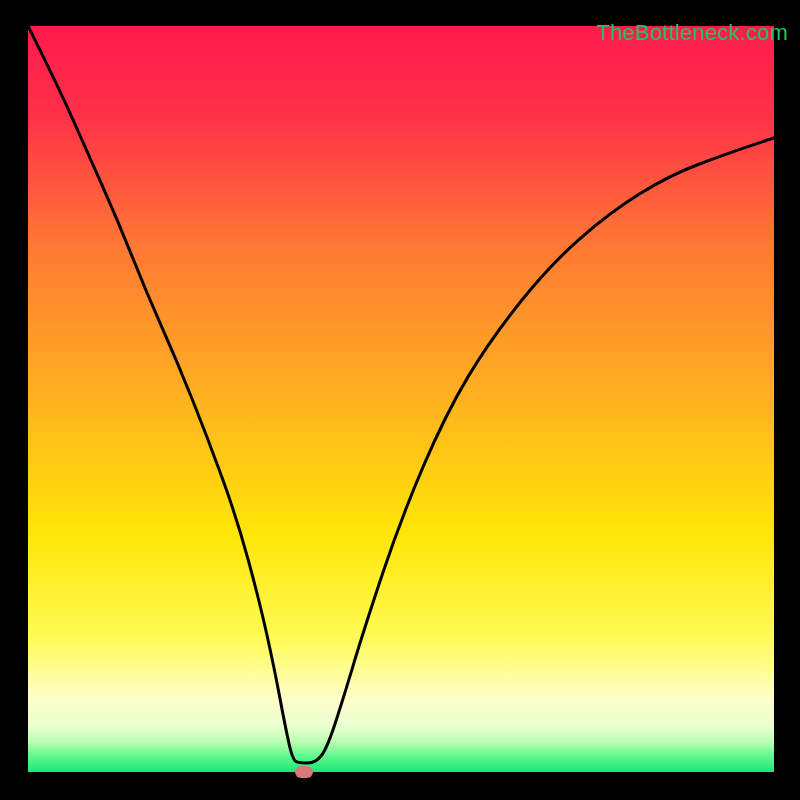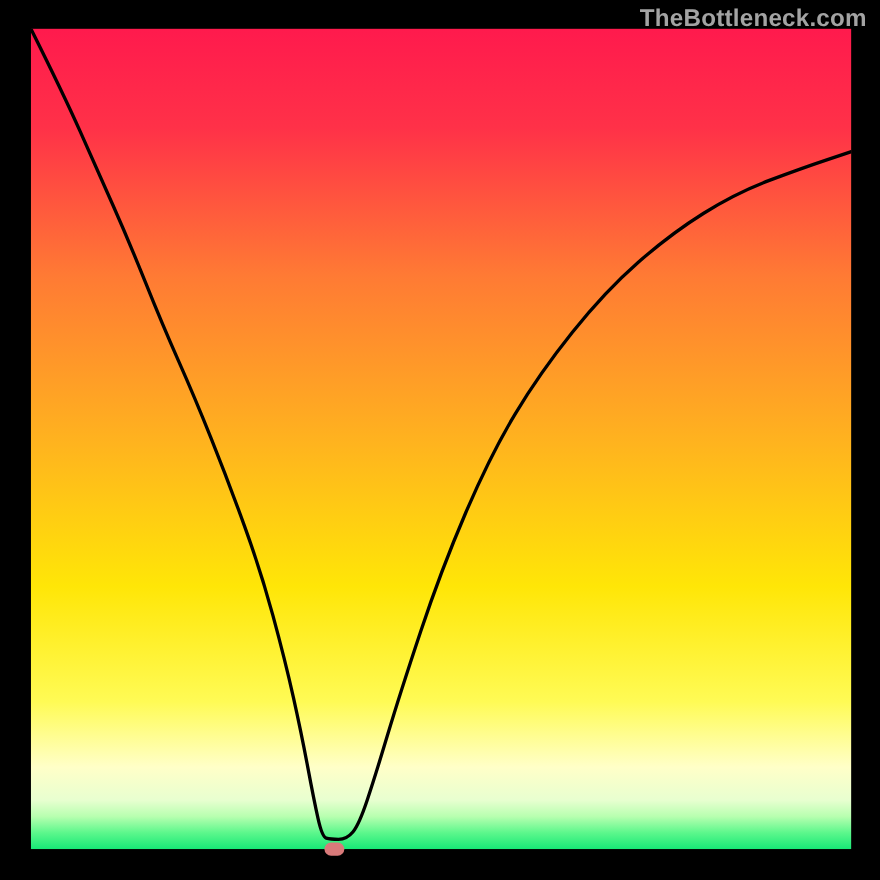--- a/index.html
+++ b/index.html
@@ -6,25 +6,25 @@
   body {
     width: 800px;
     height: 800px;
     background: #000;
     position: relative;
     font-family: Arial, Helvetica, sans-serif;
     overflow: hidden;
   }
   .watermark {
     position: absolute;
-    top: 4px;
+    top: 20px;
     right: 12px;
-    color: #a3a3a3;
+    color: #22c55e;
     font-size: 22px;
-    font-weight: 700;
+    font-weight: 400;
     letter-spacing: 0.2px;
     z-index: 5;
   }
   .plot {
     position: absolute;
     left: 28px;
     top: 26px;
     width: 746px;
     height: 754px;
   }

